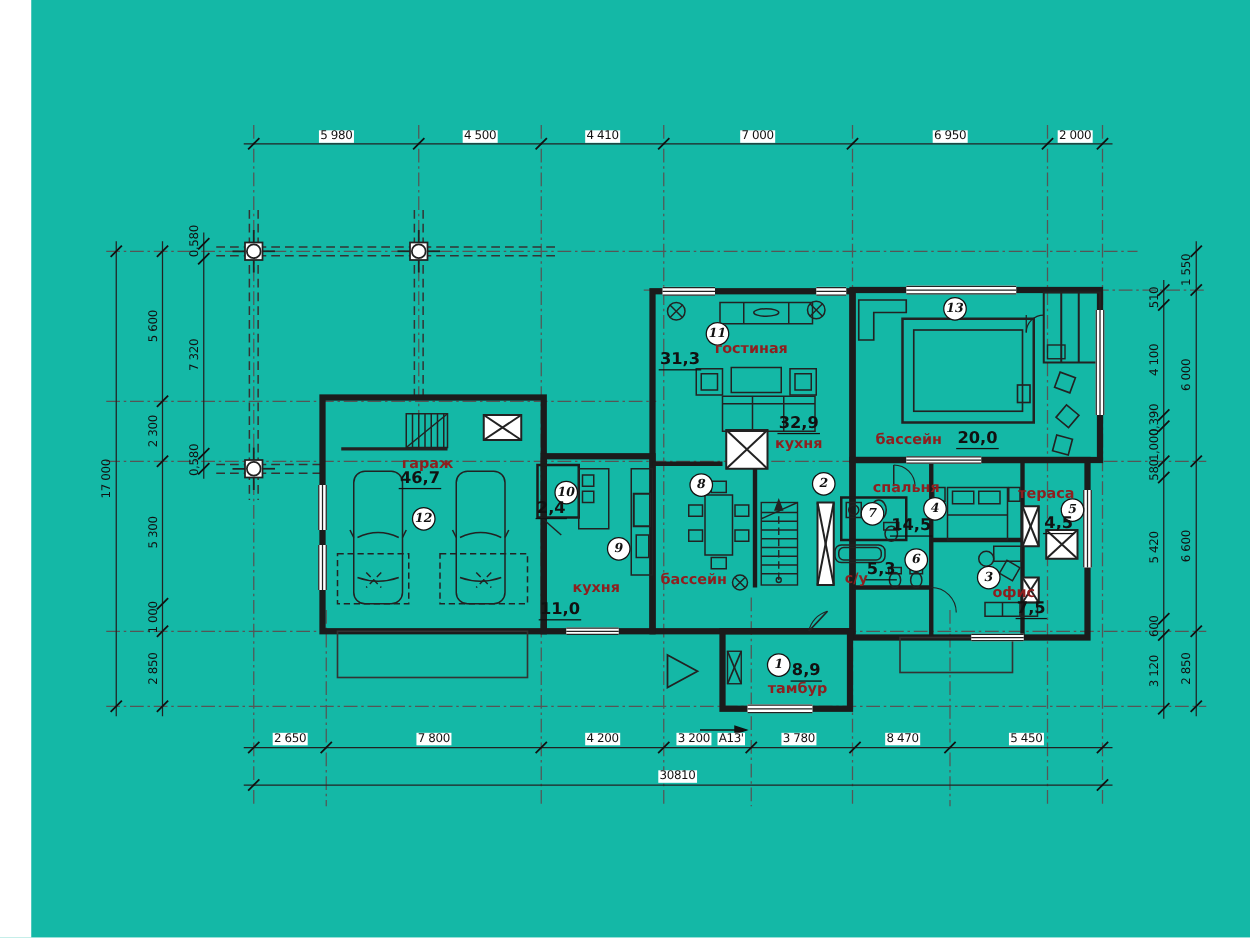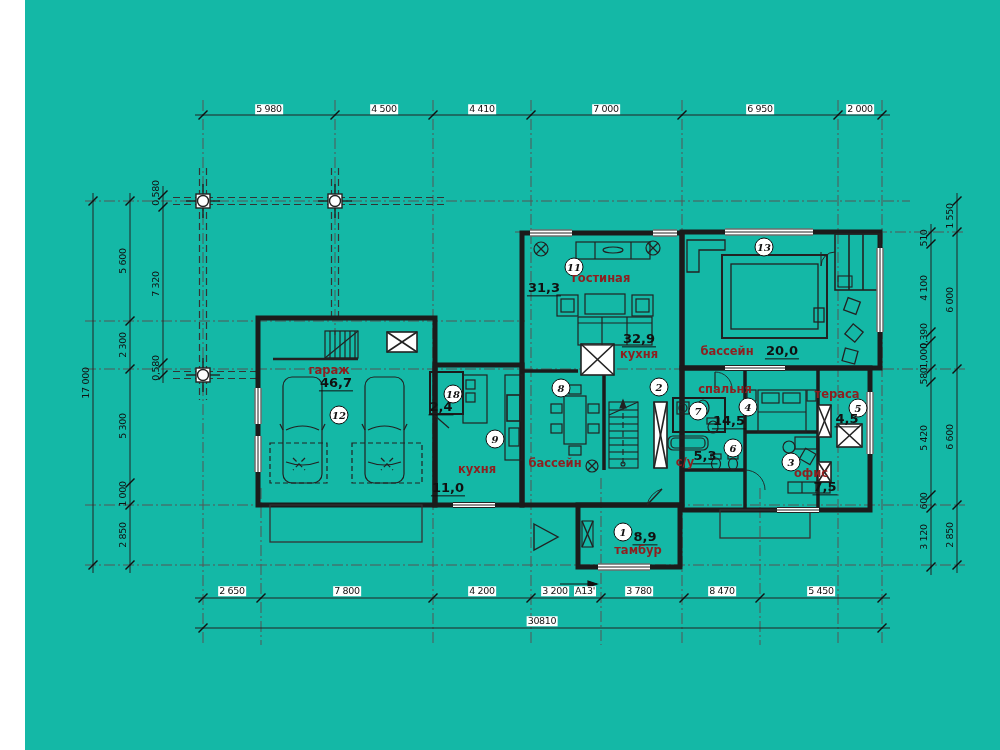--- a/index.html
+++ b/index.html
@@ -500,28 +500,28 @@
 <span class="rname" style="left:660px;top:463px">с/у</span>
 <span class="rarea" style="left:680px;top:457px">5,3</span>
 
 <span class="rnum" style="left:536px;top:388px">8</span>
 <span class="rname" style="left:530px;top:464px">бассейн</span>
 
 <span class="rnum" style="left:470px;top:439px">9</span>
 <span class="rname" style="left:452px;top:470px">кухня</span>
 <span class="rarea" style="left:423px;top:489px">11,0</span>
 
-<span class="rnum" style="left:428px;top:394px">18</span>
+<span class="rnum" style="left:428px;top:394px">10</span>
 <span class="rarea" style="left:416px;top:408px">2,4</span>
 
 <span class="rnum" style="left:549px;top:267px">11</span>
 <span class="rname" style="left:576px;top:279px">гостиная</span>
 <span class="rarea" style="left:519px;top:289px">31,3</span>
 
 <span class="rnum" style="left:314px;top:415px">12</span>
-<span class="rname" style="left:304px;top:371px">гараж</span>
+<span class="rname" style="left:317px;top:371px">гараж</span>
 <span class="rarea" style="left:311px;top:384px">46,7</span>
 
 <span class="rnum" style="left:739px;top:247px">13</span>
 <span class="rname" style="left:702px;top:352px">бассейн</span>
 <span class="rarea" style="left:757px;top:352px">20,0</span>
 
 </div>
 
 </body></html>

